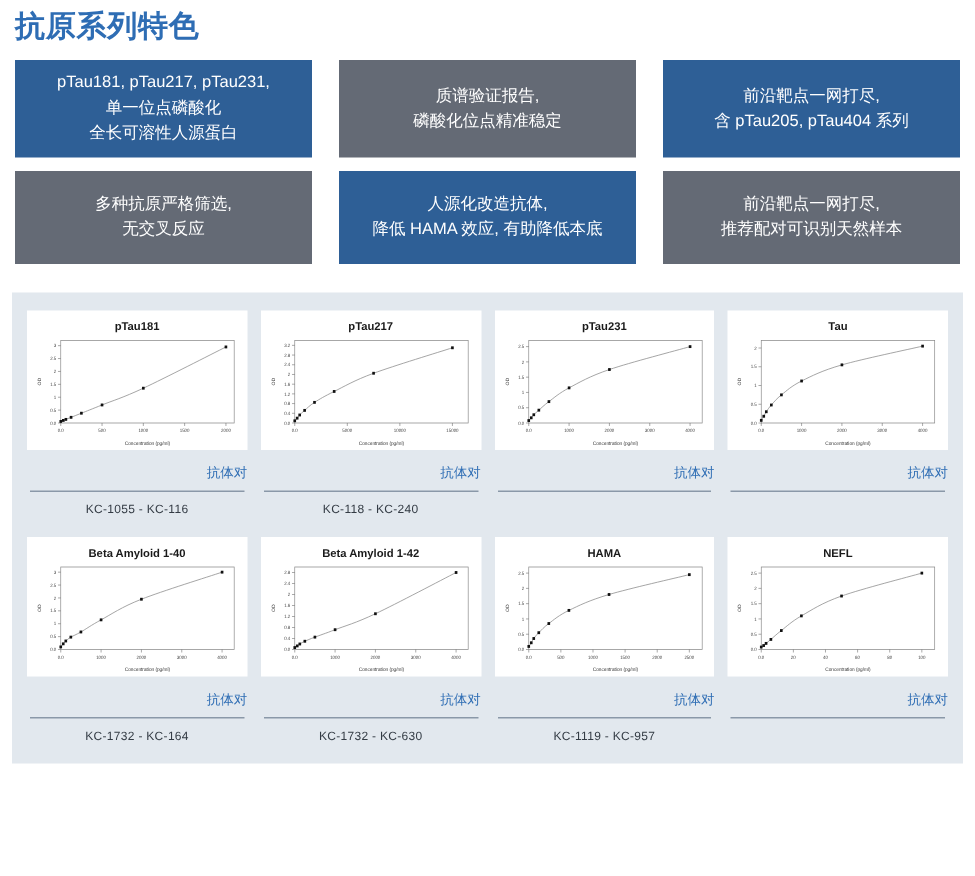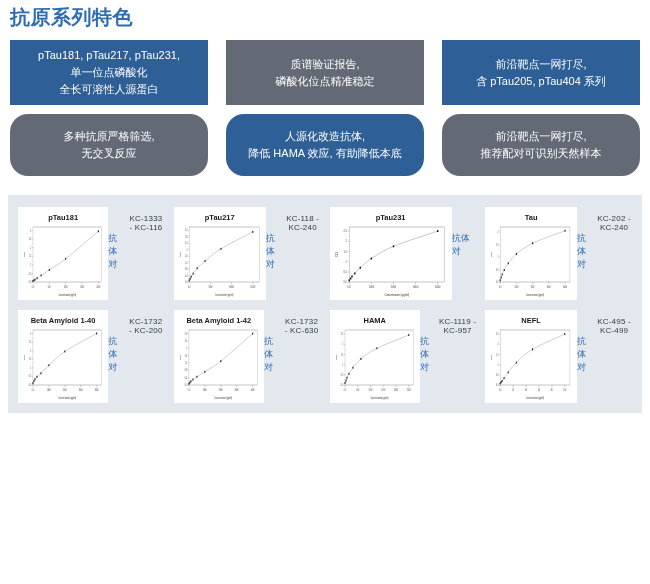--- a/index.html
+++ b/index.html
@@ -38,38 +38,38 @@
     text-align: center;
     color: #ffffff;
     font-size: 11px;
     line-height: 17px;
     padding: 6px 8px;
   }
   .feature-box.blue { background: #2E5F96; }
   .feature-box.grey { background: #646A75; }
   .feature-box .line { display: block; white-space: nowrap; }
 
-  #antibody-row .feature-box { min-height: 62px; border-radius: 18px; }
+  #antibody-row .feature-box { min-height: 62px; }
 
   
   .chart-panel {
     margin: 19px 8px 0 8px;
     background: #E2E8EE;
     padding: 12px 10px 10px 10px;
   }
   .chart-row {
     display: flex;
     gap: 9px;
   }
   .chart-row + .chart-row { margin-top: 10px; }
 
   .chart-card {
     flex: 1;
     display: flex;
-    flex-direction: row;
+    flex-direction: column;
     align-items: stretch;
   }
   .chart-figure {
     background: #ffffff;
     padding: 5px 4px 3px 4px;
     height: 93px;
     position: relative;
   }
   .chart-title {
     text-align: center;
@@ -79,25 +79,24 @@
     height: 11px;
     line-height: 11px;
   }
   .plot-wrap {
     position: relative;
     height: 75px;
   }
   .plot-wrap svg { display: block; width: 100%; height: 100%; }
 
   .pair-label {
-    text-align: left;
+    text-align: right;
     font-size: 9px;
     color: #2E6DB4;
     padding: 9px 0 5px 0;
-    margin-top: 16px;
   }
   .pair-divider {
     height: 1px;
     background: #8a98a8;
     margin: 0 2px;
   }
   .pair-code {
     text-align: center;
     font-size: 8px;
     color: #333b44;
@@ -185,21 +184,21 @@
                 <rect x="26.49047619047619" y="54.26875" width="1.9" height="1.9" fill="#111111"></rect>
                 <rect x="33.93095238095238" y="51.51875" width="1.9" height="1.9" fill="#111111"></rect>
                 <rect x="48.811904761904756" y="46.01875" width="1.9" height="1.9" fill="#111111"></rect>
                 <rect x="78.57380952380952" y="34.846875" width="1.9" height="1.9" fill="#111111"></rect>
                 <rect x="138.09761904761905" y="7.346875" width="1.9" height="1.9" fill="#111111"></rect>
               </svg>
             </div>
           </div>
           <div class="pair-label">抗体对</div>
           <div class="pair-divider"></div>
-          <div class="pair-code">KC-1333 - KC-116</div>
+          <div class="pair-code">KC-1055 - KC-116</div>
         </div>
         <div class="chart-card">
           <div class="chart-figure">
             <div class="chart-title">pTau217</div>
             <div class="plot-wrap">
               <svg viewBox="0 0 150 75" preserveAspectRatio="none">
                 <rect x="20" y="4" width="125" height="55" fill="#ffffff" stroke="#8a8a8a" stroke-width="0.5"></rect>
                 <line x1="20" x2="20" y1="59" y2="61" stroke="#6a6a6a" stroke-width="0.4"></line>
                 <text x="20" y="65.2" text-anchor="middle" font-size="3.2" fill="#444" font-family="&quot;Liberation Sans&quot;, sans-serif">0.0</text>
                 <line x1="57.87878787878788" x2="57.87878787878788" y1="59" y2="61" stroke="#6a6a6a" stroke-width="0.4"></line>
@@ -324,21 +323,20 @@
                 <rect x="26.317441860465117" y="46.05" width="1.9" height="1.9" fill="#111111"></rect>
                 <rect x="33.58488372093023" y="39.3" width="1.9" height="1.9" fill="#111111"></rect>
                 <rect x="48.11976744186046" y="30.049999999999997" width="1.9" height="1.9" fill="#111111"></rect>
                 <rect x="77.18953488372092" y="19.300000000000008" width="1.9" height="1.9" fill="#111111"></rect>
                 <rect x="135.32906976744187" y="6.800000000000007" width="1.9" height="1.9" fill="#111111"></rect>
               </svg>
             </div>
           </div>
           <div class="pair-label">抗体对</div>
           <div class="pair-divider"></div>
-          <div class="pair-code">KC-202 - KC-240</div>
         </div>
       </div>
     <div class="chart-row" id="chart-row-2">
         <div class="chart-card">
           <div class="chart-figure">
             <div class="chart-title">Beta Amyloid 1-40</div>
             <div class="plot-wrap">
               <svg viewBox="0 0 150 75" preserveAspectRatio="none">
                 <rect x="20" y="4" width="125" height="55" fill="#ffffff" stroke="#8a8a8a" stroke-width="0.5"></rect>
                 <line x1="20" x2="20" y1="59" y2="61" stroke="#6a6a6a" stroke-width="0.4"></line>
@@ -374,21 +372,21 @@
                 <rect x="26.317441860465117" y="49.8" width="1.9" height="1.9" fill="#111111"></rect>
                 <rect x="33.58488372093023" y="46.3625" width="1.9" height="1.9" fill="#111111"></rect>
                 <rect x="48.11976744186046" y="38.284375" width="1.9" height="1.9" fill="#111111"></rect>
                 <rect x="77.18953488372092" y="24.534375" width="1.9" height="1.9" fill="#111111"></rect>
                 <rect x="135.32906976744187" y="6.4875" width="1.9" height="1.9" fill="#111111"></rect>
               </svg>
             </div>
           </div>
           <div class="pair-label">抗体对</div>
           <div class="pair-divider"></div>
-          <div class="pair-code">KC-1732 - KC-200</div>
+          <div class="pair-code">KC-1732 - KC-164</div>
         </div>
         <div class="chart-card">
           <div class="chart-figure">
             <div class="chart-title">Beta Amyloid 1-42</div>
             <div class="plot-wrap">
               <svg viewBox="0 0 150 75" preserveAspectRatio="none">
                 <rect x="20" y="4" width="125" height="55" fill="#ffffff" stroke="#8a8a8a" stroke-width="0.5"></rect>
                 <line x1="20" x2="20" y1="59" y2="61" stroke="#6a6a6a" stroke-width="0.4"></line>
                 <text x="20" y="65.2" text-anchor="middle" font-size="3.2" fill="#444" font-family="&quot;Liberation Sans&quot;, sans-serif">0.0</text>
                 <line x1="49.06976744186046" x2="49.06976744186046" y1="59" y2="61" stroke="#6a6a6a" stroke-width="0.4"></line>
@@ -520,18 +518,17 @@
                 <rect x="25.994444444444444" y="51.327777777777776" width="1.9" height="1.9" fill="#111111"></rect>
                 <rect x="33.51759259259259" y="45.42037037037037" width="1.9" height="1.9" fill="#111111"></rect>
                 <rect x="47.98518518518519" y="35.64259259259259" width="1.9" height="1.9" fill="#111111"></rect>
                 <rect x="76.92037037037038" y="22.401851851851855" width="1.9" height="1.9" fill="#111111"></rect>
                 <rect x="134.79074074074077" y="7.124074074074083" width="1.9" height="1.9" fill="#111111"></rect>
               </svg>
             </div>
           </div>
           <div class="pair-label">抗体对</div>
           <div class="pair-divider"></div>
-          <div class="pair-code">KC-495 - KC-499</div>
         </div>
       </div>
   </div>
 
 </div>
 
 </body></html>

